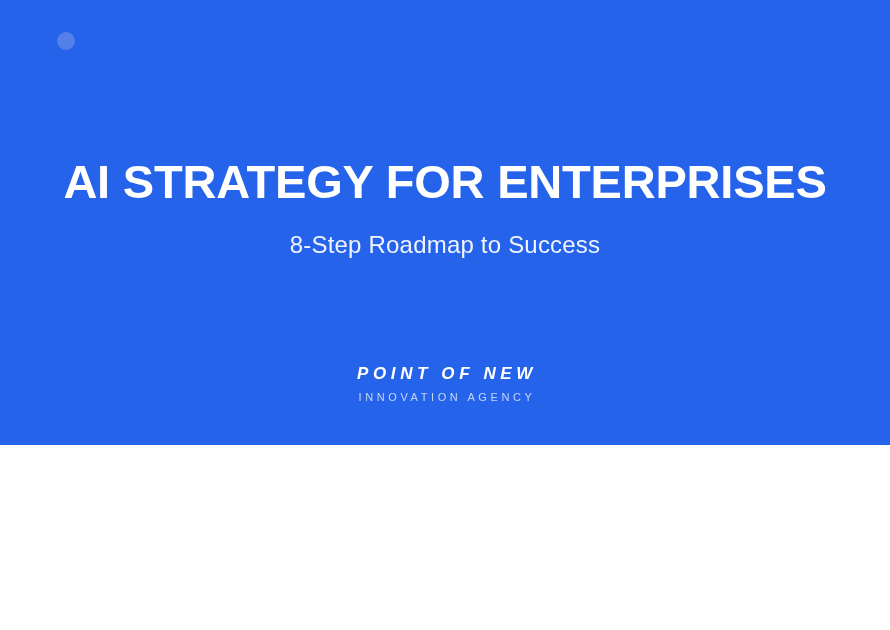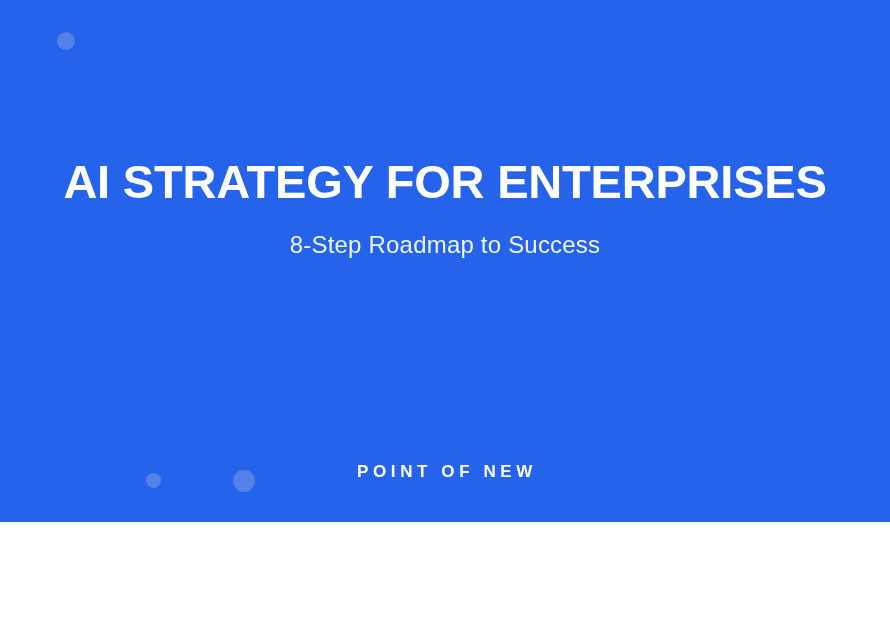--- a/index.html
+++ b/index.html
@@ -10,21 +10,21 @@
     width: 890px;
     height: 630px;
     overflow: hidden;
     font-family: "Liberation Sans", sans-serif;
     background: #ffffff;
   }
 
   .slide {
     position: relative;
     width: 890px;
-    height: 522px;
+    height: 445px;
     background: #2563ea;
     overflow: hidden;
     box-sizing: border-box;
   }
 
   
   .deco-circle {
     position: absolute;
     border-radius: 50%;
     background: #5580ea;
@@ -75,20 +75,21 @@
     display: inline-block;
     transform: translateX(2px);
   }
   .brand-name {
     margin: 0;
     font-size: 17px;
     font-weight: 700;
     letter-spacing: 4.6px;
     color: #ffffff;
     line-height: 1.2;
+    font-style: italic;
   }
   .brand-tagline {
     margin: 7px 0 0 0;
     font-size: 11px;
     font-weight: 300;
     letter-spacing: 3.6px;
     color: rgba(255,255,255,0.72);
     line-height: 1.2;
   }
 </style>
@@ -102,16 +103,17 @@
   <span class="deco-circle deco-3"></span>
 
   <div class="hero">
     <h1 class="hero-title">AI STRATEGY FOR ENTERPRISES</h1>
     <p class="hero-subtitle">8-Step Roadmap to Success</p>
   </div>
 
   <div class="brand">
     <div class="brand-inner">
       <p class="brand-name">POINT OF NEW</p>
+      <p class="brand-tagline">INNOVATION AGENCY</p>
     </div>
   </div>
 
 </div>
 
 </body></html>

